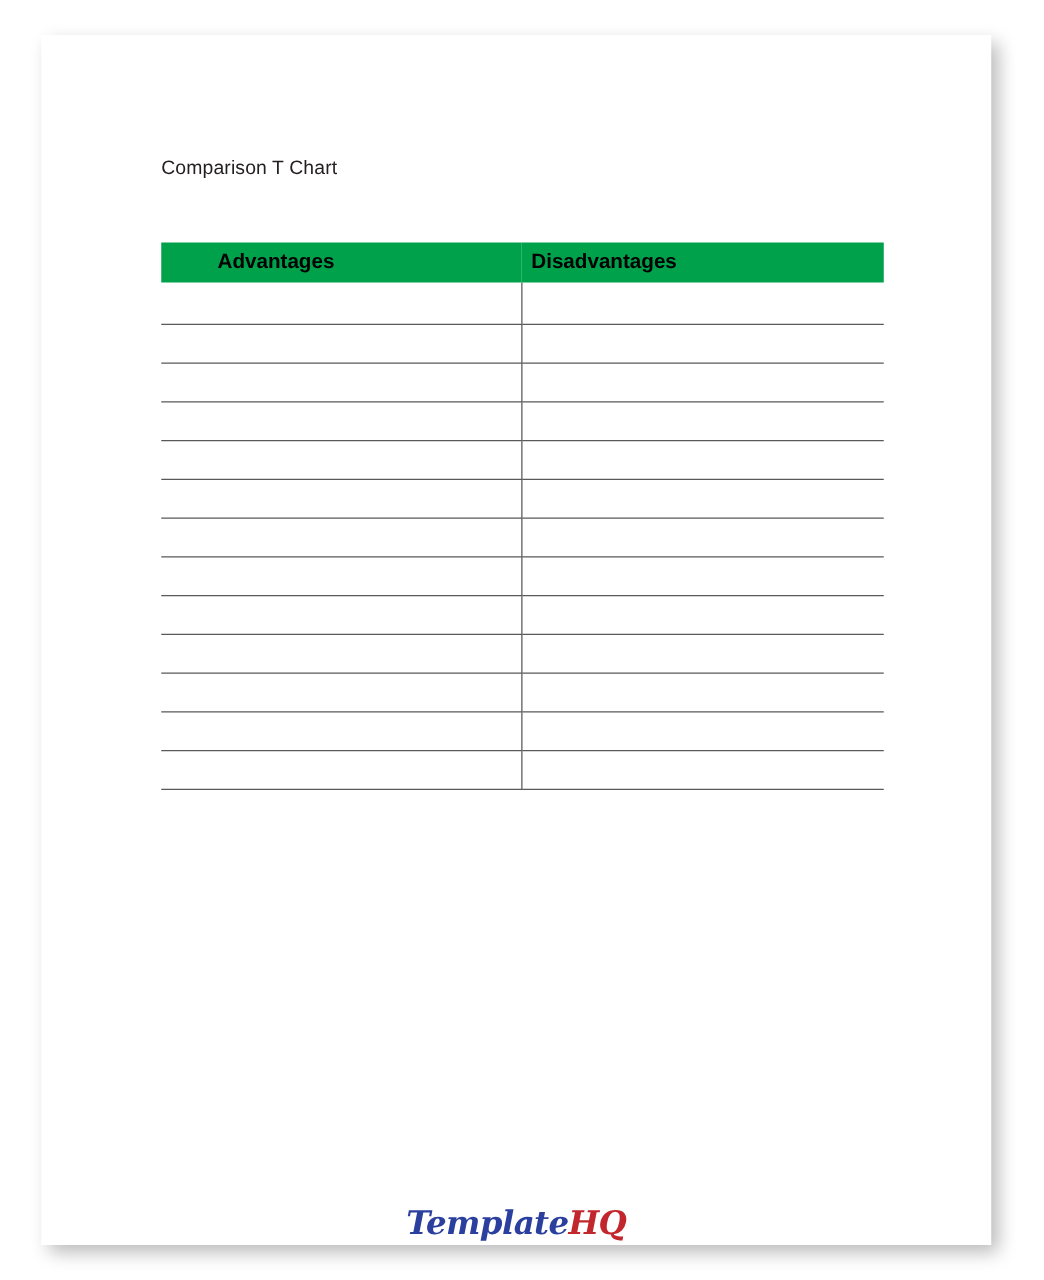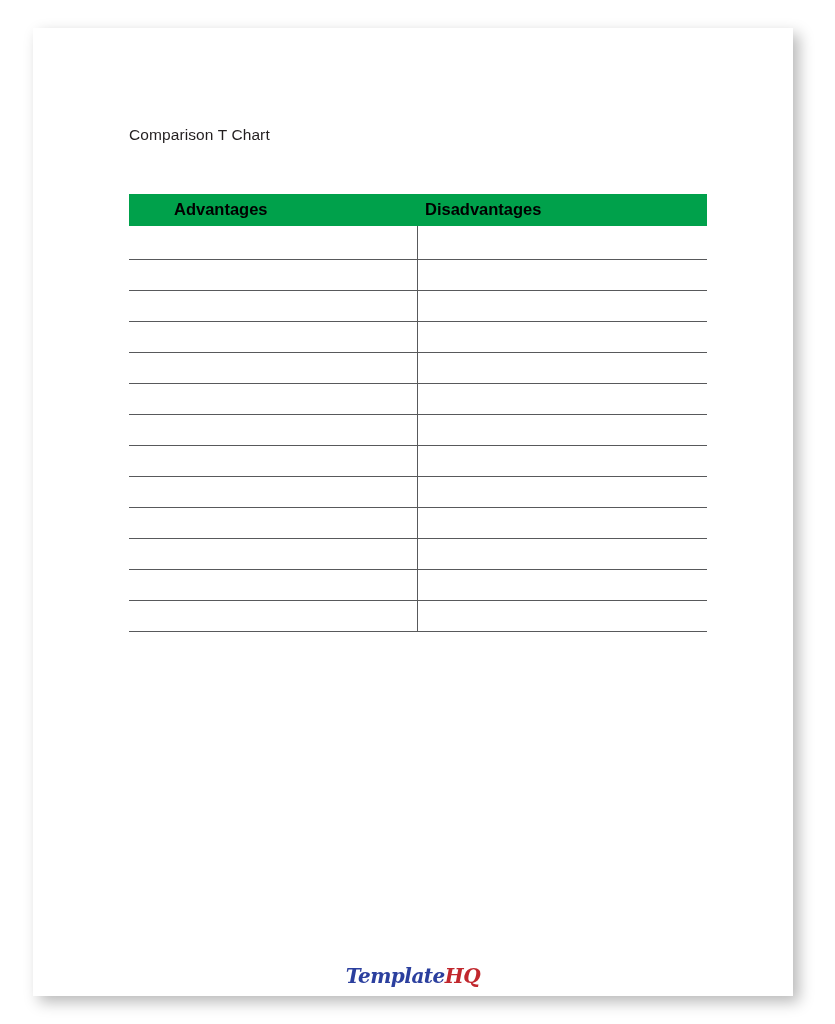--- a/index.html
+++ b/index.html
@@ -90,21 +90,21 @@
   }
 
   
   .footer-logo {
     position: absolute;
     left: 0;
     right: 0;
     top: 936px;
     text-align: center;
     font-family: "DejaVu Serif", serif;
-    font-size: 20px;
+    font-size: 26px;
     font-weight: bold;
     font-style: italic;
     letter-spacing: -0.5px;
     white-space: nowrap;
   }
   .footer-logo .logo-template {
     color: #2b3f9e;
   }
   .footer-logo .logo-hq {
     color: #c1272d;

